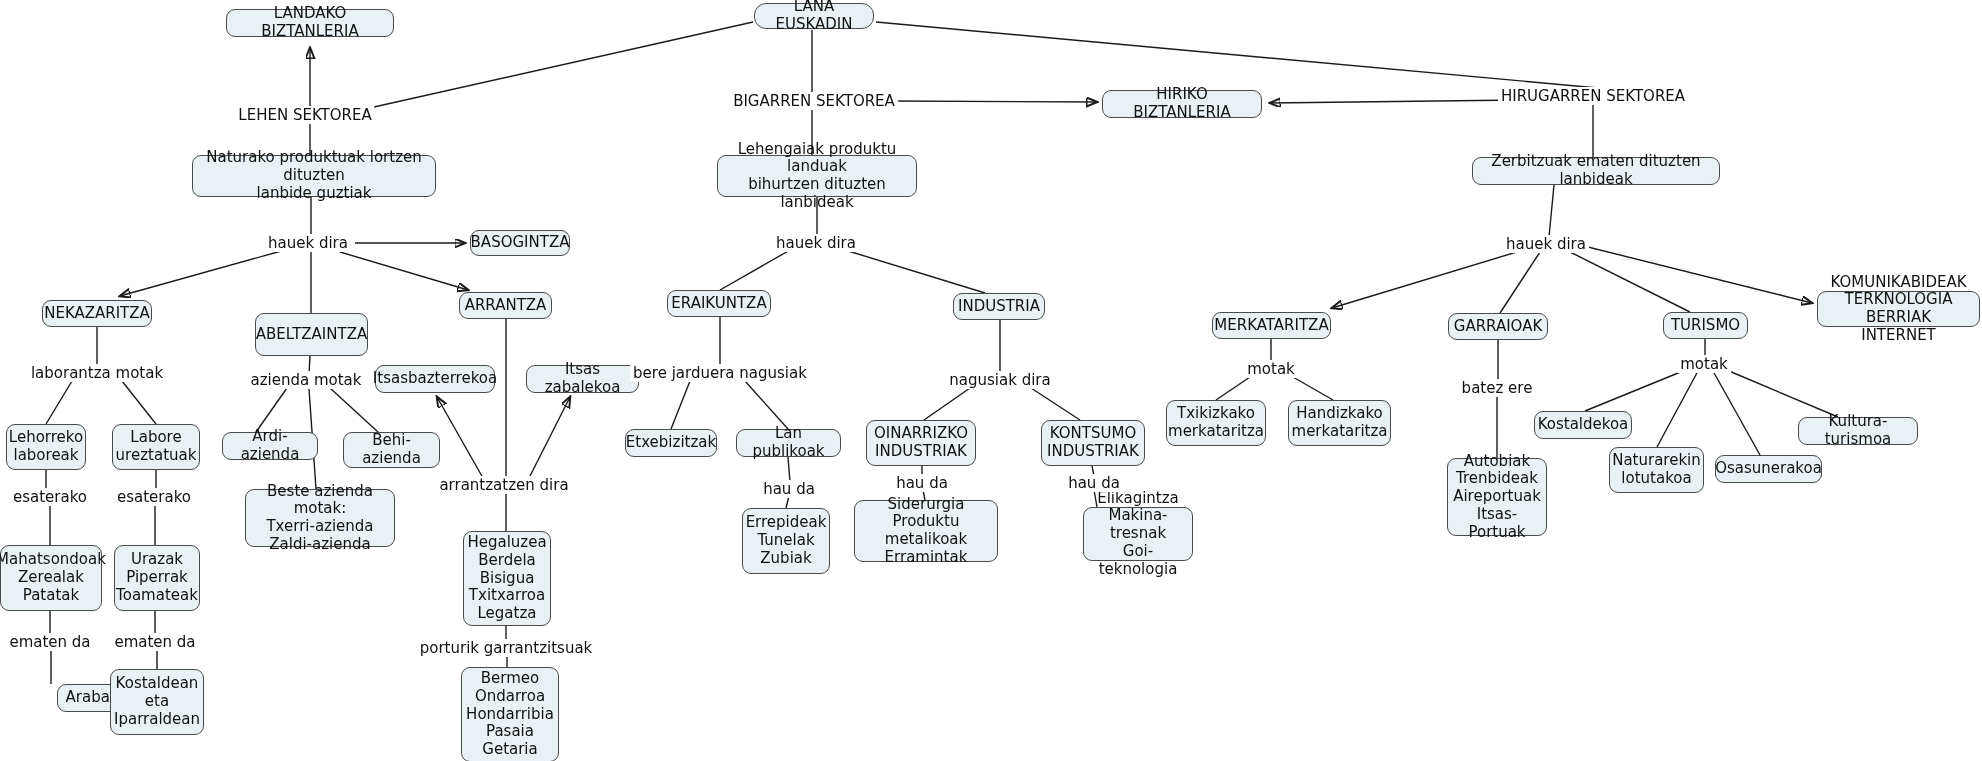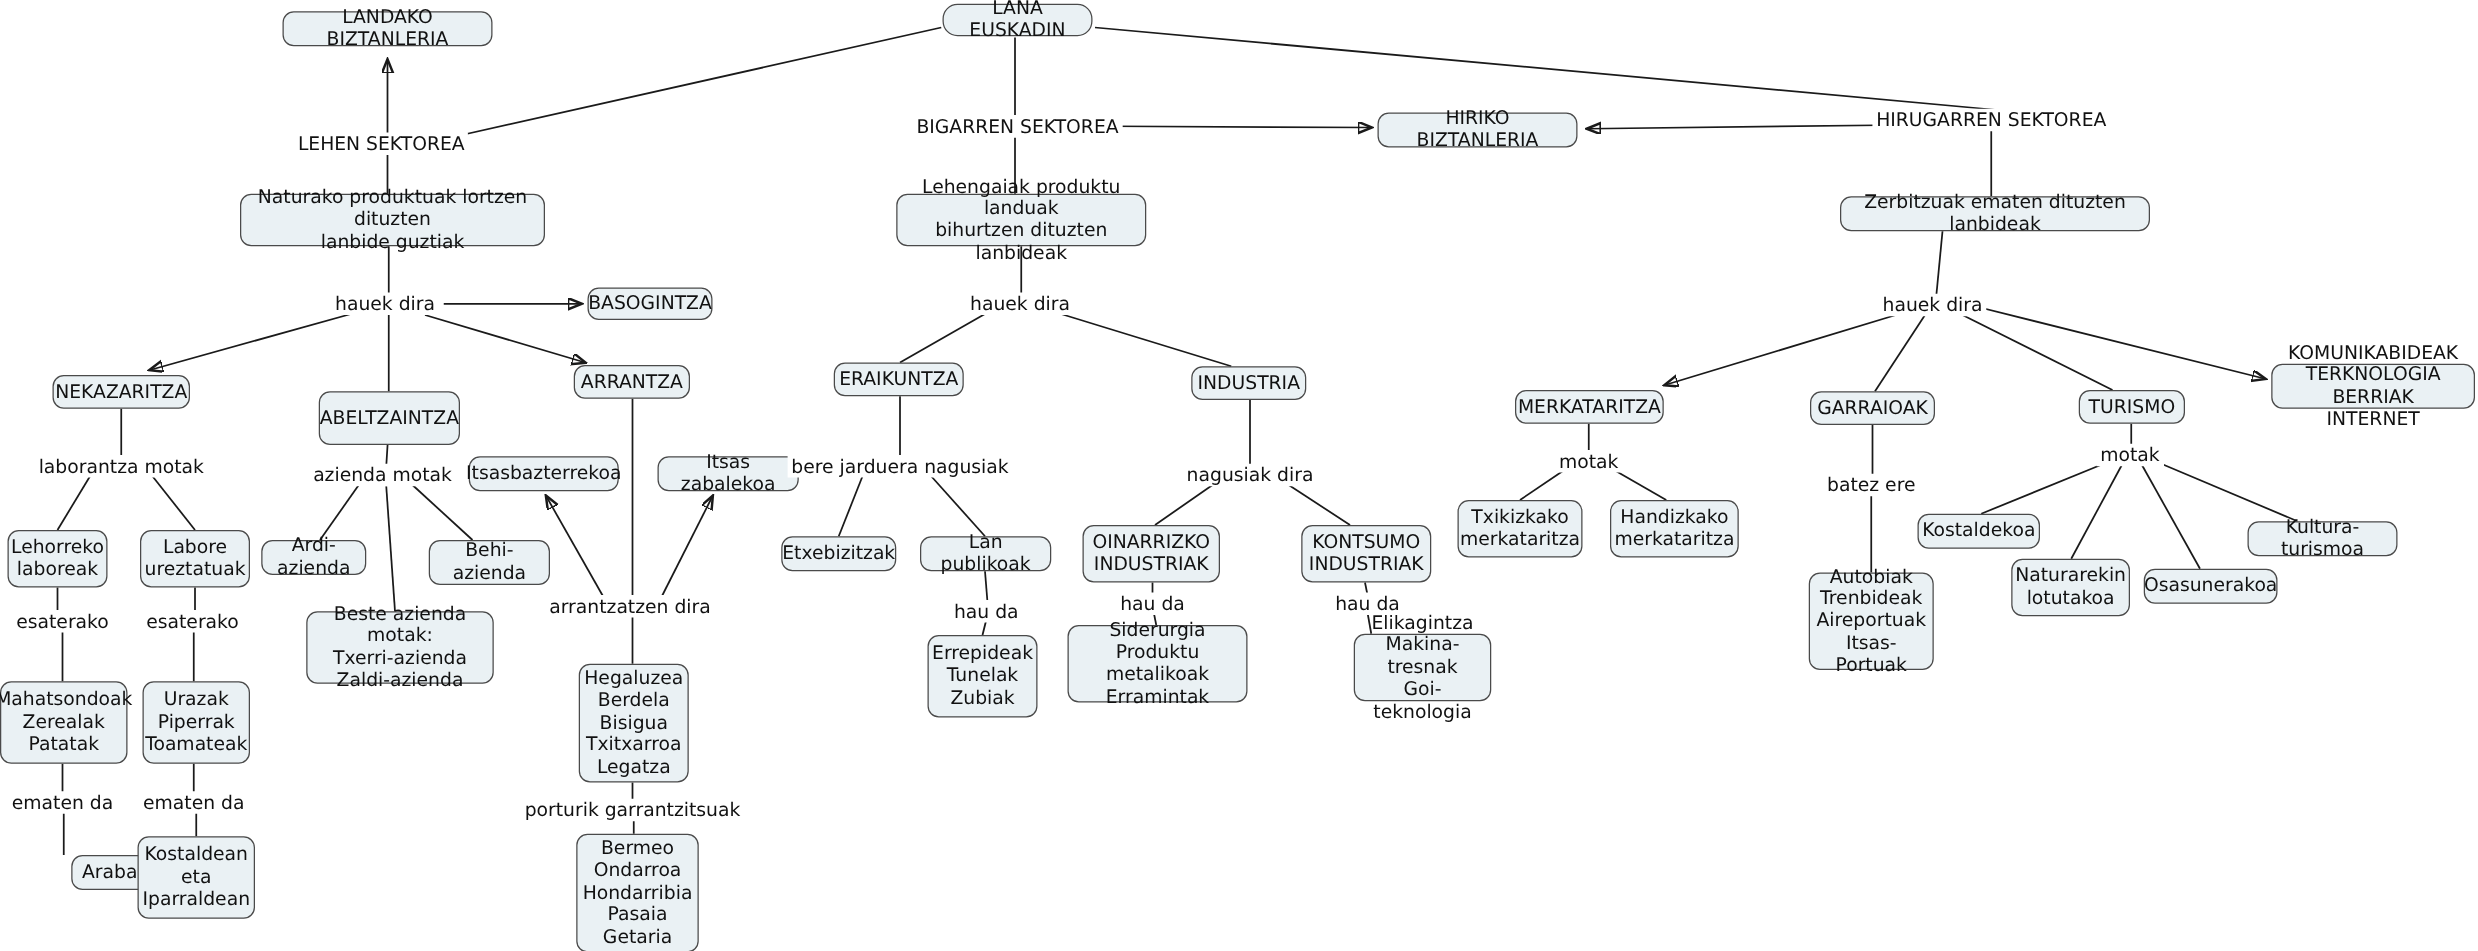--- a/index.html
+++ b/index.html
@@ -173,21 +173,21 @@
       <div class="node" style="left: 1663px; top: 312px; width: 85px; height: 27px;">TURISMO</div>
       <div class="node" style="left: 1817px; top: 291px; width: 163px; height: 36px;">KOMUNIKABIDEAK
 TERKNOLOGIA BERRIAK
 INTERNET</div>
       <div class="node" style="left: 375px; top: 365px; width: 120px; height: 28px;">Itsasbazterrekoa</div>
       <div class="node" style="left: 526px; top: 365px; width: 113px; height: 28px;">Itsas zabalekoa</div>
       <div class="node" style="left: 6px; top: 424px; width: 80px; height: 46px;">Lehorreko
 laboreak</div>
       <div class="node" style="left: 112px; top: 424px; width: 88px; height: 46px;">Labore
 ureztatuak</div>
-      <div class="node" style="left: 209px; top: 432px; width: 84px; height: 28px;">Ardi-azienda</div>
+      <div class="node" style="left: 222px; top: 432px; width: 96px; height: 28px;">Ardi-azienda</div>
       <div class="node" style="left: 343px; top: 432px; width: 97px; height: 36px;">Behi-azienda</div>
       <div class="node" style="left: 245px; top: 489px; width: 150px; height: 58px;">Beste azienda motak:
 Txerri-azienda
 Zaldi-azienda</div>
       <div class="node" style="left: 625px; top: 429px; width: 92px; height: 28px;">Etxebizitzak</div>
       <div class="node" style="left: 736px; top: 429px; width: 105px; height: 28px;">Lan publikoak</div>
       <div class="node" style="left: 866px; top: 420px; width: 110px; height: 46px;">OINARRIZKO
 INDUSTRIAK</div>
       <div class="node" style="left: 1041px; top: 420px; width: 104px; height: 46px;">KONTSUMO
 INDUSTRIAK</div>

